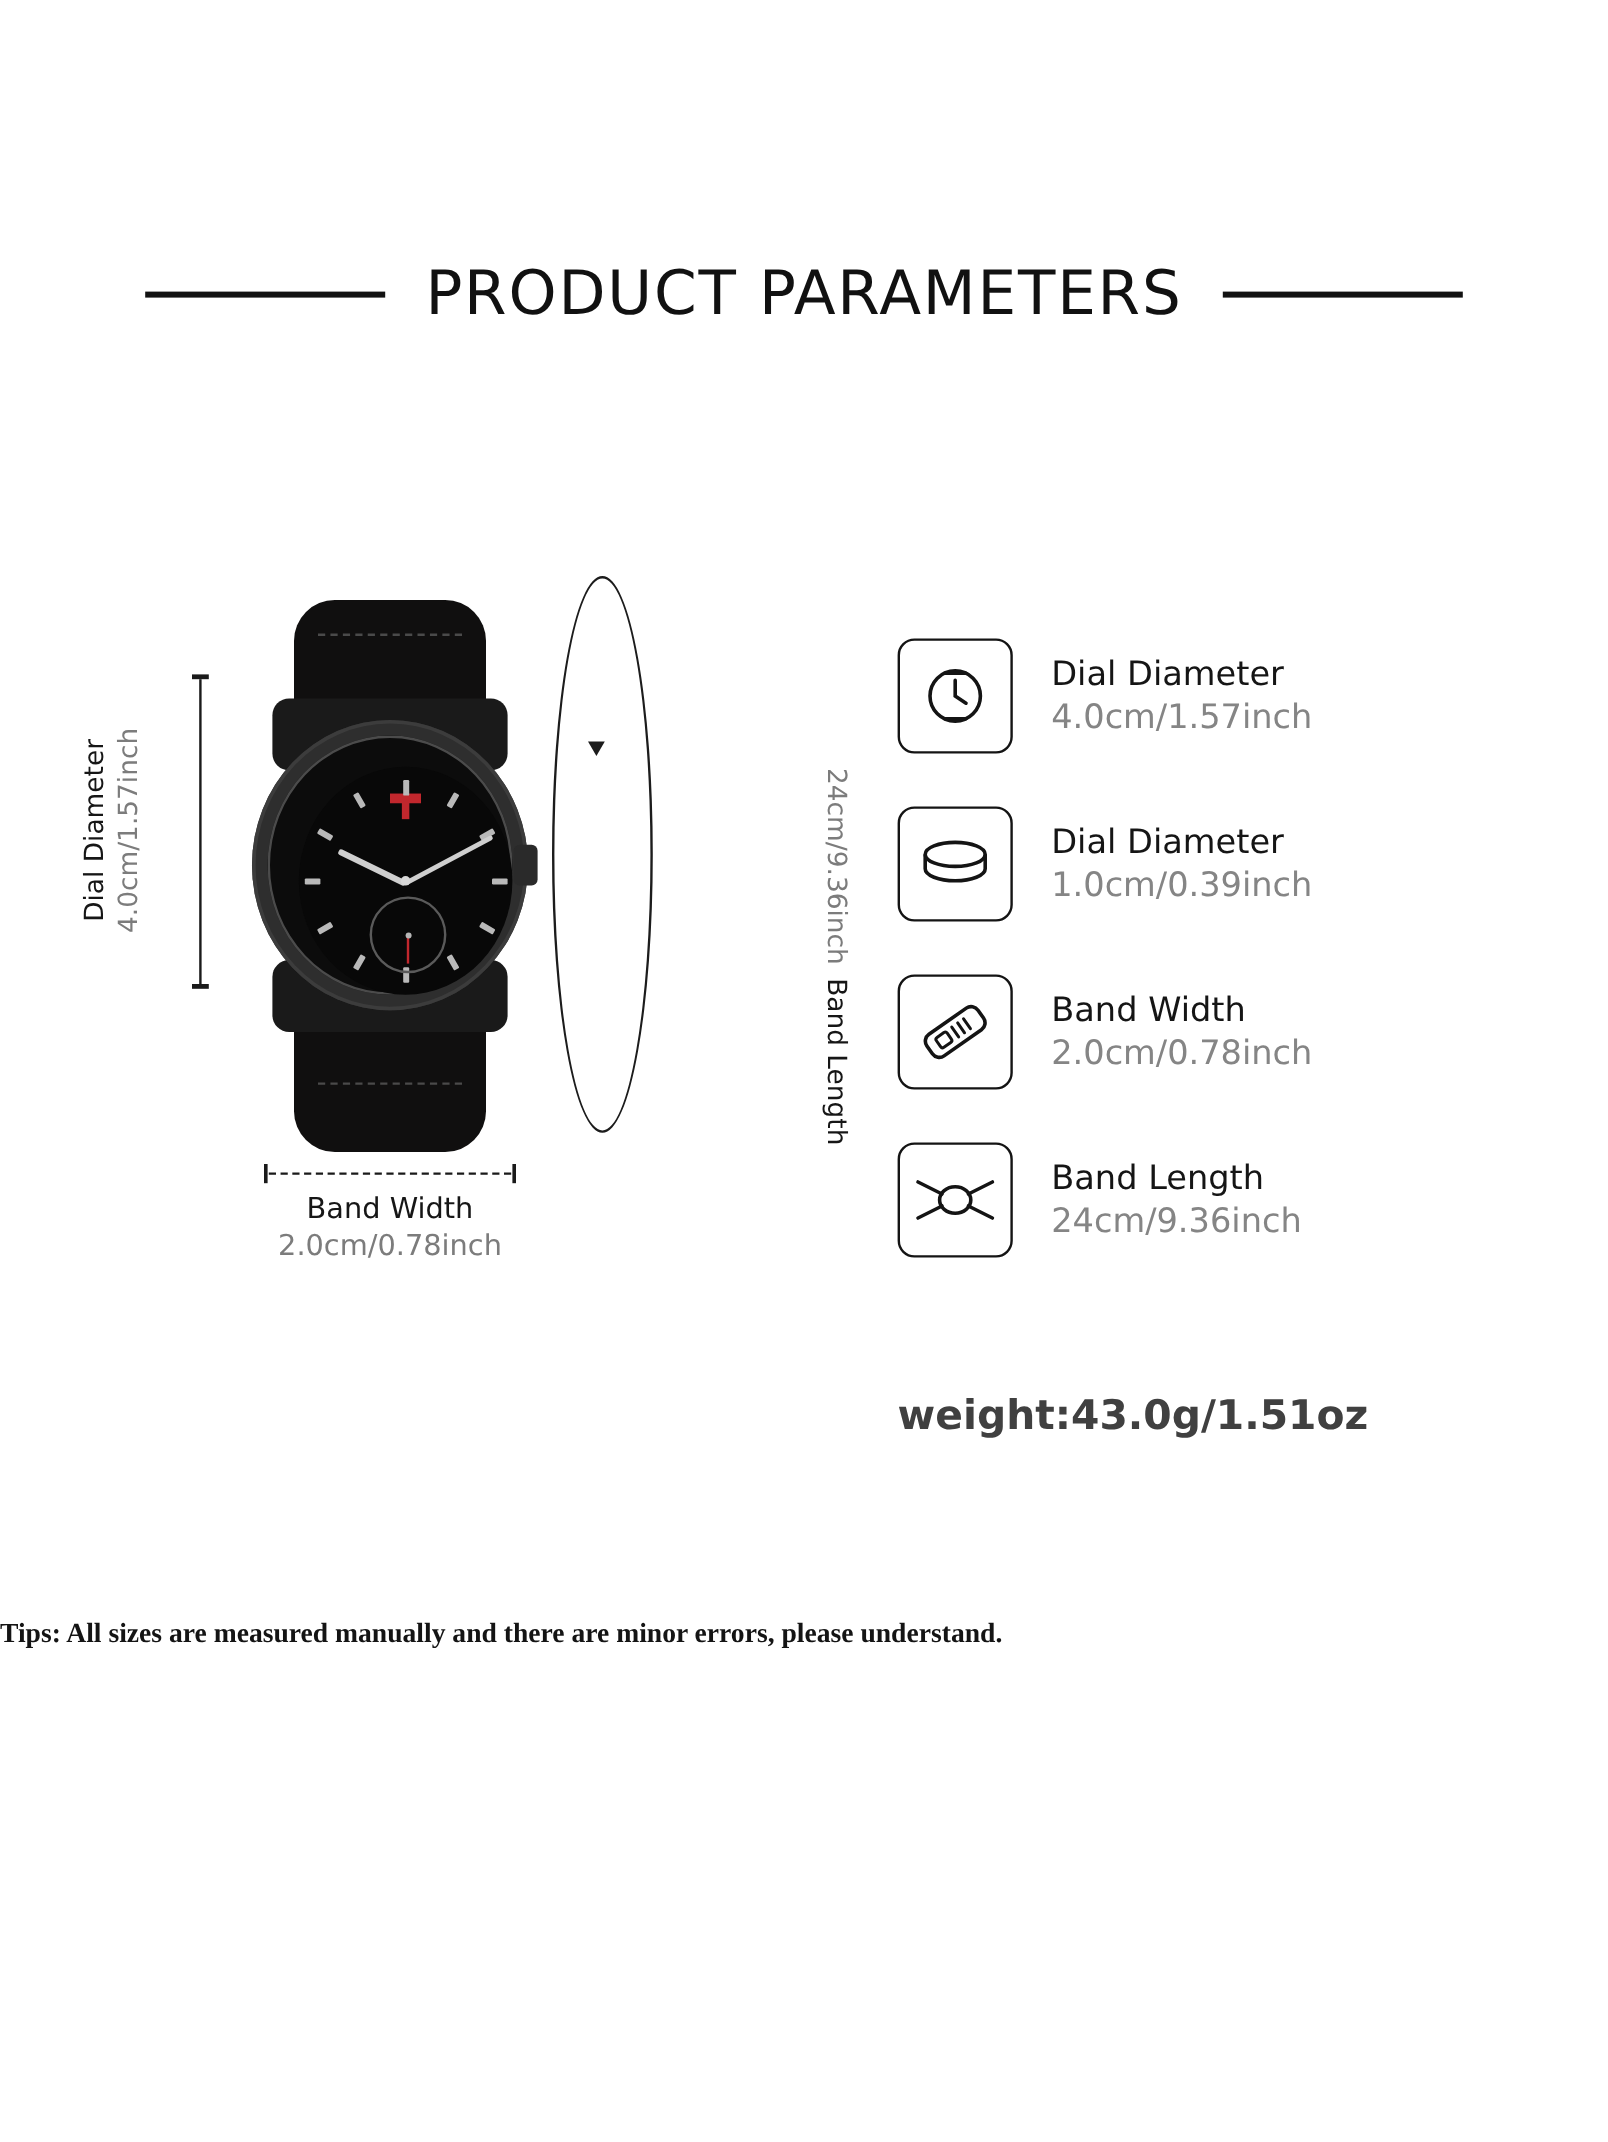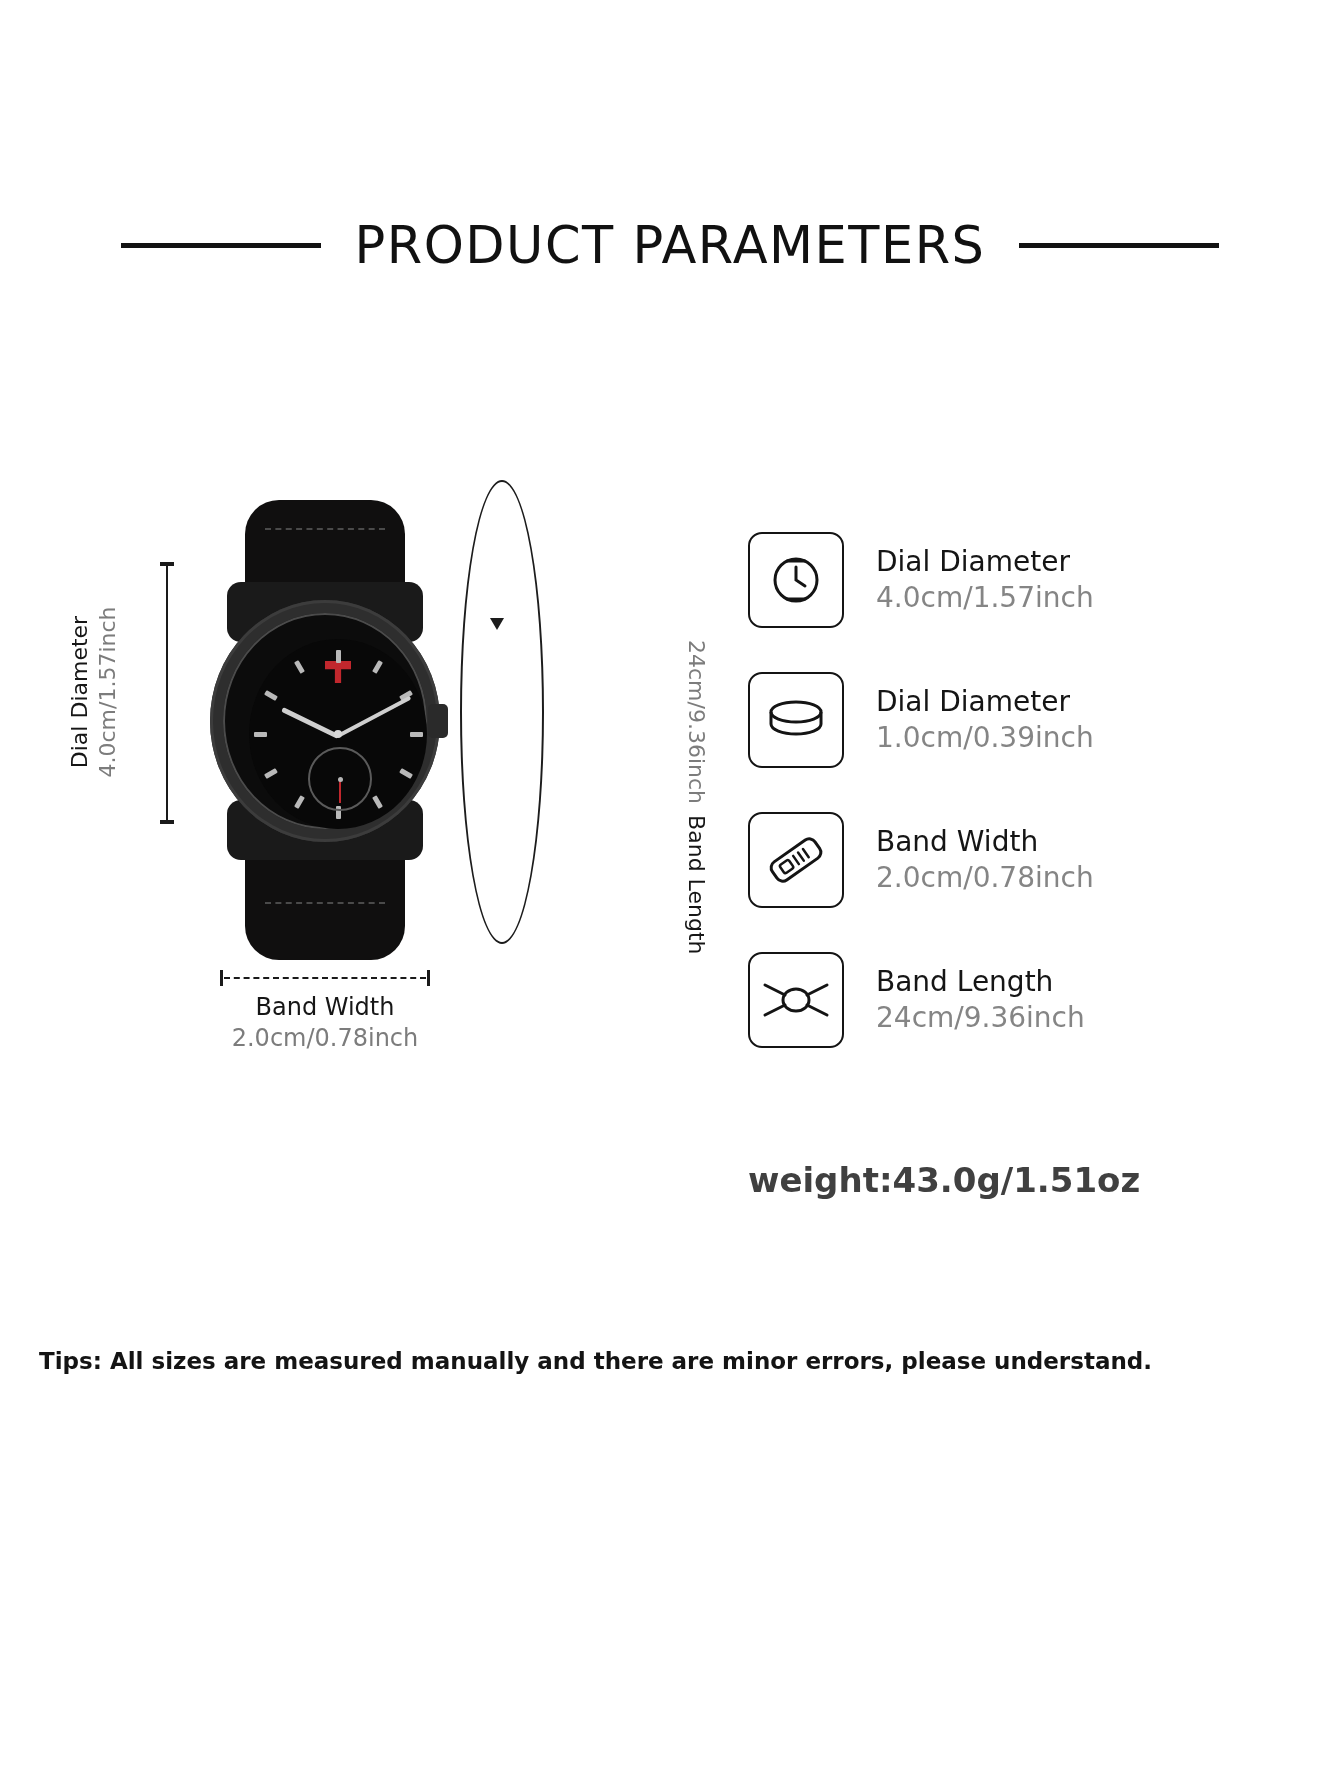--- a/index.html
+++ b/index.html
@@ -374,24 +374,25 @@
     color: #404040;
     white-space: nowrap;
   }
 
   
   .tips {
     position: absolute;
     left: 0;
     top: 1348px;
     width: 1152px;
-    text-align: right;
+    text-align: left;
     font-size: 23px;
     font-weight: bold;
     color: #141414;
+    font-family: Liberation Serif, serif;
   }
 </style>
 </head>
 <body>
 
 <div class="header">
   <div class="header-rule"></div>
   <div class="header-title">PRODUCT PARAMETERS</div>
   <div class="header-rule"></div>
 </div>

